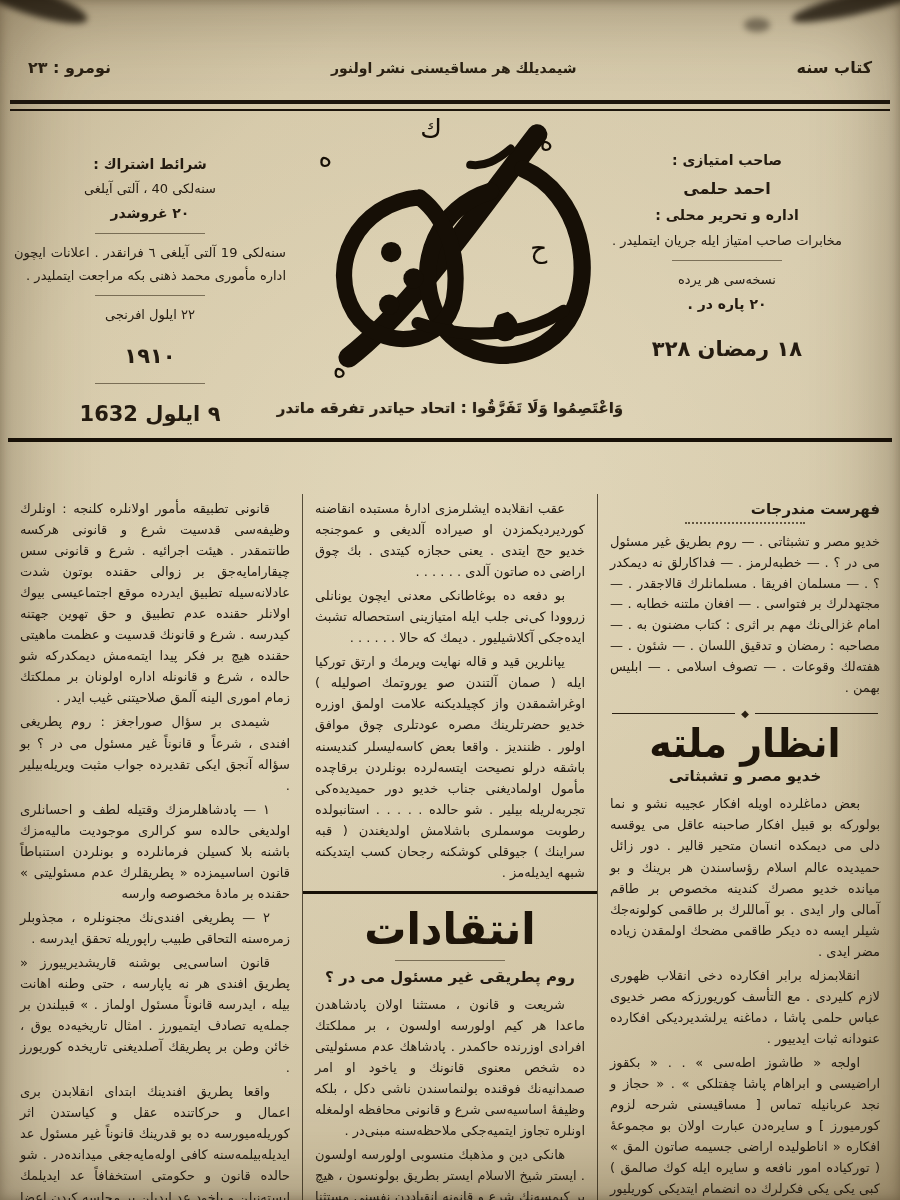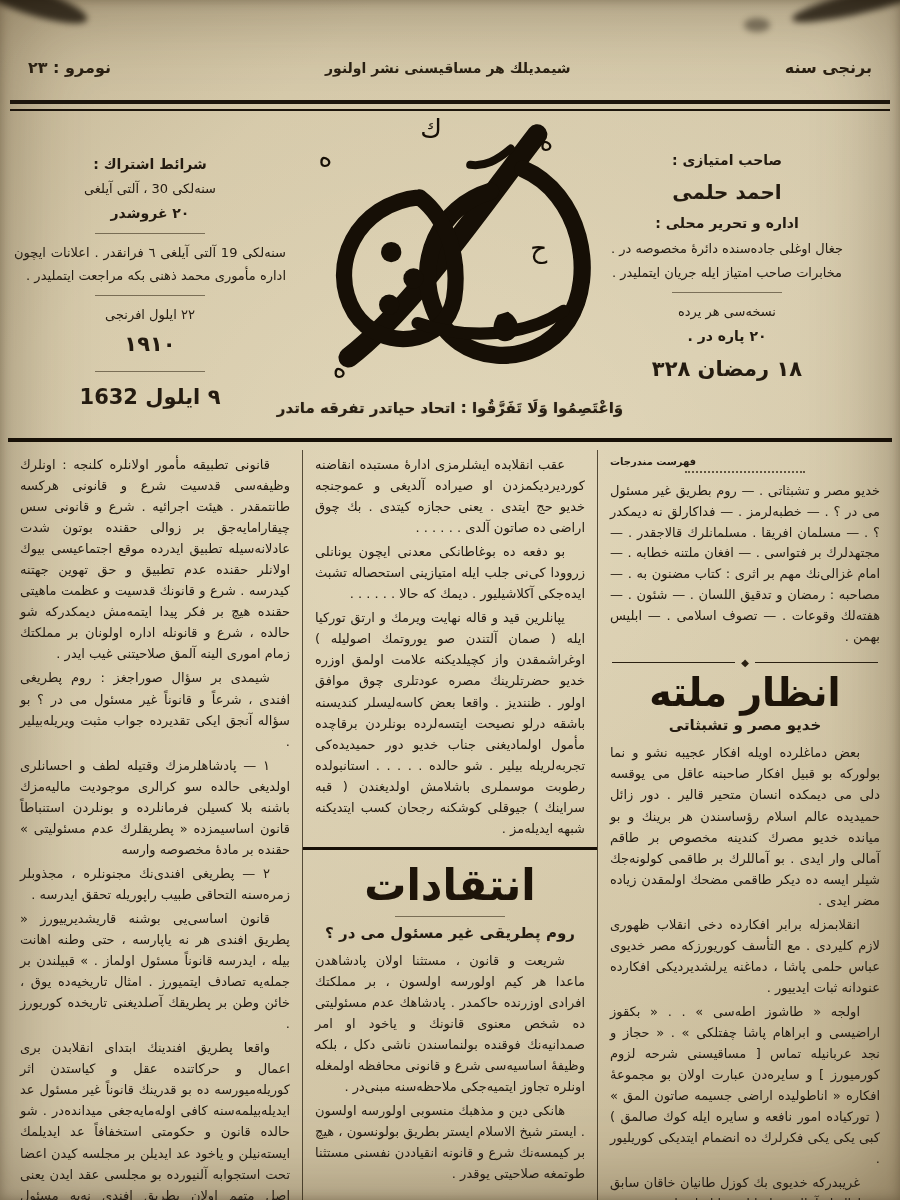--- a/index.html
+++ b/index.html
@@ -22,73 +22,72 @@
   
   .topbar{position:absolute;top:58px;left:28px;right:28px;display:flex;align-items:baseline;justify-content:space-between;font-size:16px;font-weight:bold;color:#2a2012;}
   .topbar .center{font-size:14px;}
   .double-rule{position:absolute;top:100px;left:10px;right:10px;height:5px;border-top:4px solid #1c150c;border-bottom:2px solid #1c150c;}
 
   
   .pub-box{position:absolute;top:148px;right:18px;width:310px;text-align:center;line-height:1.85;}
   .sub-box{position:absolute;top:152px;left:14px;width:272px;text-align:center;line-height:1.8;}
   .line-sm{font-size:13px;}
   .line-md{font-size:14px;font-weight:bold;}
-  .line-lg{font-size:21px;font-weight:bold;letter-spacing:1px;}
+  .line-lg{font-size:21px;font-weight:bold;letter-spacing:1px;margin-top:12px;}
   .mini-rule{width:110px;margin:7px auto;border-top:1px solid rgba(44,32,14,.55);height:0;}
   .calli{position:absolute;top:104px;left:50%;transform:translateX(-50%);}
   .motto{position:absolute;top:399px;left:0;width:100%;text-align:center;font-size:15px;font-weight:bold;color:#2a2013;text-shadow:0 0 1px rgba(42,32,19,.4);}
   .thick-rule{position:absolute;top:438px;left:8px;right:8px;border-top:4px solid #171007;}
 
   
   .body-cols{position:absolute;top:450px;left:8px;right:8px;bottom:0;display:flex;}
-  .col{flex:1 1 0;padding:4px 12px 0;}
+  .col{flex:1 1 0;padding:4px 12px 0;margin-top:44px;}
   .col-middle{border-right:1px solid rgba(38,28,12,.75);border-left:1px solid rgba(38,28,12,.75);}
   p.bt{font-size:13px;line-height:1.62;text-align:justify;margin:0 0 3px;text-indent:20px;color:#241b10;}
-  .fihrist-title{font-size:10px;font-weight:bold;text-align:left;margin:2px 0 1px;}
+  .fihrist-title{font-size:15px;font-weight:bold;text-align:right;margin:2px 0 1px;}
   .squiggle{width:120px;margin:0 auto 8px;border-bottom:2px dotted rgba(44,32,14,.7);height:3px;}
   .fihrist-text{font-size:13px;line-height:1.6;text-align:justify;margin:0;}
   .orn-divider{display:flex;align-items:center;margin:10px 2px 2px;}
   .orn-divider .bar{flex:1;border-top:1px solid #2a2012;}
   .orn-divider .gem{font-size:10px;padding:0 6px;color:#2a2012;}
   .big-header{font-size:38px;font-weight:bold;text-align:center;margin:2px 0 2px;transform:scaleY(1.05);letter-spacing:2px;color:#1d1409;}
   .big-header.critic{font-size:42px;margin-top:10px;}
   .sub-header{font-size:15px;font-weight:bold;text-align:center;margin:2px 0 8px;}
   .col-rule-heavy{border-top:3px solid #171007;margin:8px -12px 6px;}
 </style>
 </head>
 <body>
 
 <div class="page">
 
   <div class="artifact a1"></div>
   <div class="artifact a2"></div>
   <div class="artifact a3"></div>
 
   <div class="topbar">
-    <span>برنجى سنه</span>
+    <span>كتاب سنه</span>
     <span class="center">شیمدیلك هر مساقیسنی نشر اولنور</span>
     <span>نومرو : ٢٣</span>
   </div>
   <div class="double-rule"></div>
 
   <div class="pub-box">
     <div class="line-md">صاحب امتیازی :</div>
-    <div class="line-md" style="font-size:20px">احمد حلمی</div>
+    <div class="line-md" style="font-size:16px">احمد حلمی</div>
     <div class="line-md">اداره و تحریر محلی :</div>
-    <div class="line-sm">جغال اوغلی جاده‌سنده دائرهٔ مخصوصه در .</div>
     <div class="line-sm">مخابرات صاحب امتیاز ایله جریان ایتملیدر .</div>
     <div class="mini-rule"></div>
     <div class="line-sm">نسخه‌سی هر یرده</div>
     <div class="line-md">٢٠ پاره در .</div>
     <div class="line-lg">١٨ رمضان ٣٢٨</div>
   </div>
 
   <div class="sub-box">
     <div class="line-md">شرائط اشتراك :</div>
-    <div class="line-sm">سنه‌لكی 30 ، آلتی آیلغی</div>
+    <div class="line-sm">سنه‌لكی 40 ، آلتی آیلغی</div>
     <div class="line-md">٢٠ غروشدر</div>
     <div class="mini-rule"></div>
     <div class="line-sm" style="text-align:justify">سنه‌لكی 19 آلتی آیلغی ٦ فرانقدر . اعلانات ایچون اداره مأموری محمد ذهنی بكه مراجعت ایتملیدر .</div>
     <div class="mini-rule"></div>
     <div class="line-sm">٢٢ ایلول افرنجی</div>
     <div class="line-lg">١٩١٠</div>
     <div class="mini-rule"></div>
     <div class="line-lg">٩ ایلول 1632</div>
   </div>
 

